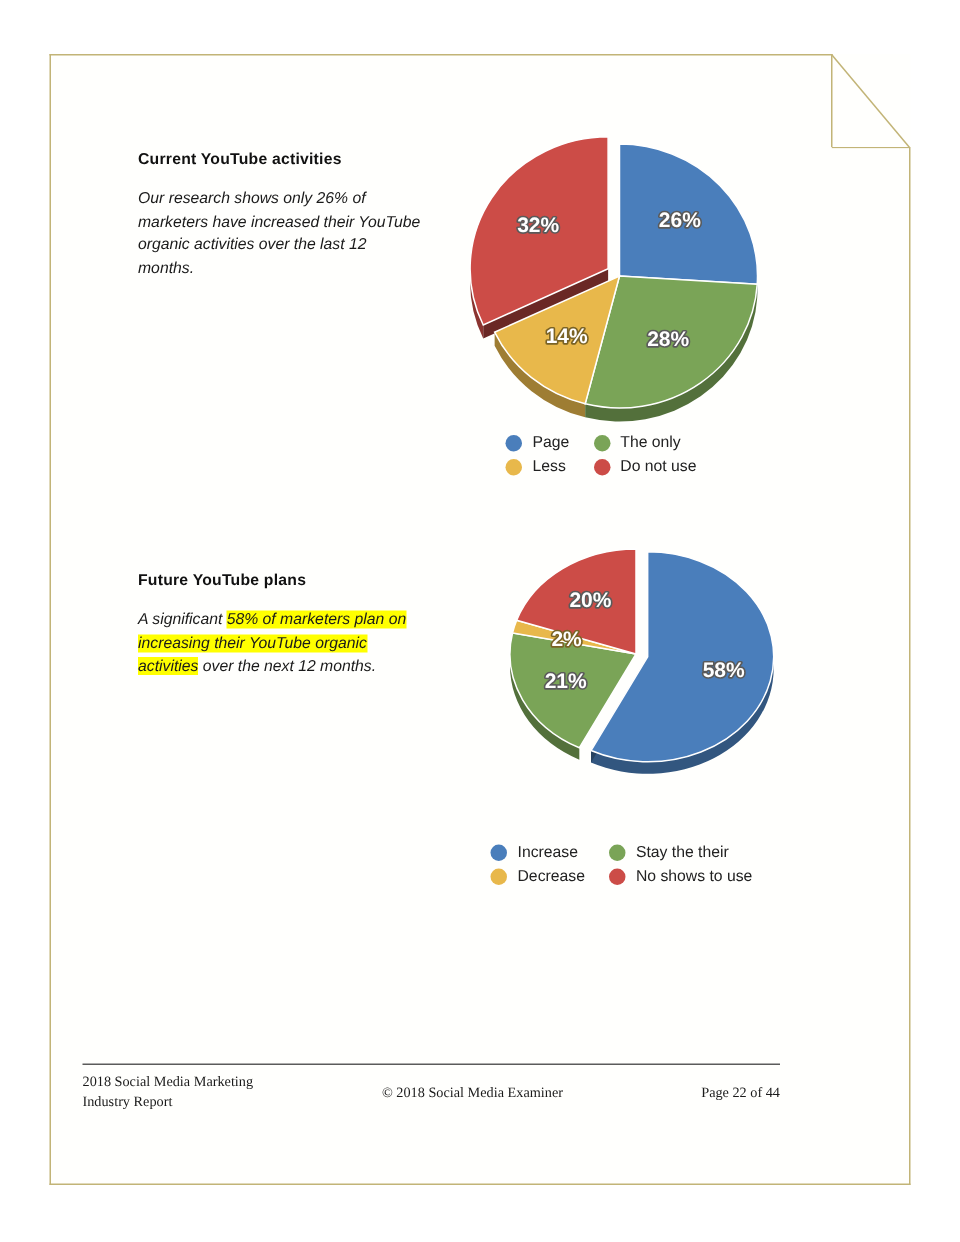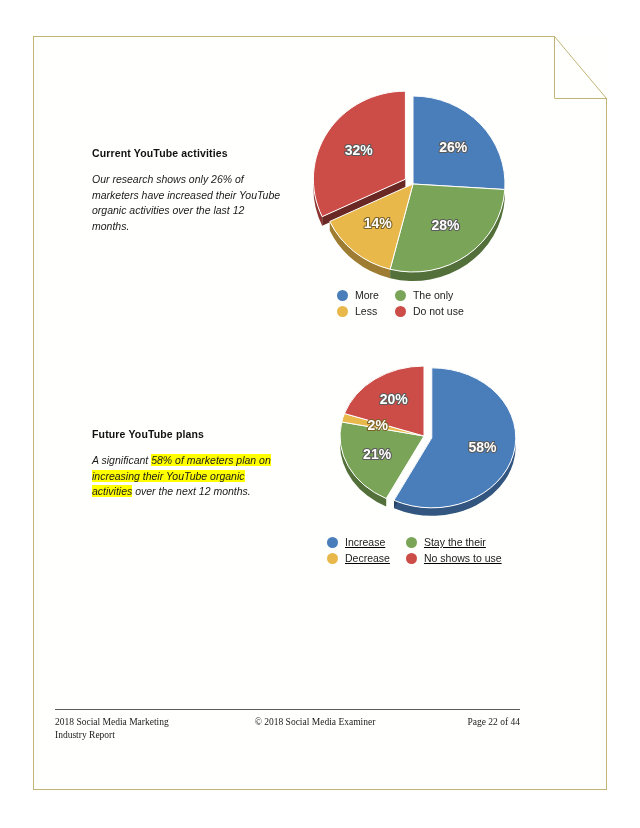--- a/index.html
+++ b/index.html
@@ -23,21 +23,21 @@
   .edge-right {left:573px;top:62px;width:1px; height:692px;}
   .edge-top   {left:0;   top:0;   width:522px;height:1px;}
   .fold-v     {left:521px;top:0;  width:1px; height:62px;}
   .fold-diag{
     position:absolute;left:521px;top:0;width:53px;height:63px;
     overflow:hidden;
   }
   .fold-diag svg{display:block;}
 
   
-  .section{position:absolute;margin-top:47px;}
+  .section{position:absolute;}
   .sec-head{
     font-size:10.5px;font-weight:bold;color:#111;
     letter-spacing:.15px;
   }
   .sec-body{
     font-size:10.5px;color:#1a1a1a;line-height:15.5px;
     margin-top:13px;width:190px;font-style:italic;
   }
   .hl{background:#ffff00;}
 
@@ -60,21 +60,21 @@
   .legend-dot{width:11px;height:11px;border-radius:50%;flex:0 0 auto;}
   .legend-text{font-size:10.5px;color:#222;white-space:nowrap;}
 
   
   #footer{
     position:absolute;left:55px;top:709px;width:465px;
     font-family:"Liberation Serif",serif;
   }
   #footer-rule{height:1px;background:#5b5b5b;width:100%;}
   #footer-cols{
-    display:flex;justify-content:space-between;align-items:flex-start;
+    display:flex;justify-content:space-between;align-items:center;
     margin-top:6px;font-size:9.5px;color:#1a1a1a;line-height:13px;font-family:Liberation Serif, serif;
   }
   #footer-left{width:165px;}
   #footer-center{text-align:center;flex:1;}
   #footer-right{width:110px;text-align:right;}
   .footer-link{color:#7a8fab;}
 </style>
 </head>
 <body>
 
@@ -118,21 +118,21 @@
       <text x="135.23906823366192" y="49.85591280696524" class="slice-label">26%</text>
       <text x="127.44574592654452" y="128.7160973029972" class="slice-label">28%</text>
       <text x="59.81419576587231" y="126.68309921856165" class="slice-label dark">14%</text>
       <text x="40.79414718277065" y="52.885904070298" class="slice-label">32%</text>
     </svg>
 </div>
 
 <div class="legend" style="left:337px;top:289px;">
   <div class="legend-item">
     <span class="legend-dot" style="background:#4a7ebb"></span>
-    <span class="legend-text">More</span>
+    <span class="legend-text">Page</span>
   </div>
   <div class="legend-item">
     <span class="legend-dot" style="background:#7aa457"></span>
     <span class="legend-text">The only</span>
   </div>
   <div class="legend-item">
     <span class="legend-dot" style="background:#e8b84b"></span>
     <span class="legend-text">Less</span>
   </div>
   <div class="legend-item">
@@ -162,21 +162,21 @@
         <path d="M 88 70 L 5.711012149077121 55.94350490009977 A 84 70 0 0 1 8.440388737875978 47.542196112924316 Z" fill="#e8b84b" stroke="#ffffff" stroke-width="1"></path>
         <path d="M 88 70 L 8.440388737875978 47.542196112924316 A 84 70 0 0 1 87.99999999999999 0 Z" fill="#cc4c47" stroke="#ffffff" stroke-width="1"></path>
       </g>
       <text x="146.45254518993997" y="81.88246295670942" class="slice-label">58%</text>
       <text x="41.127861880270956" y="88.9173837618311" class="slice-label">21%</text>
       <text x="41.72969124560587" y="60.65862853256187" class="slice-label dark">2%</text>
       <text x="57.65084684270862" y="34.73064653985396" class="slice-label">20%</text>
     </svg>
 </div>
 
-<div class="legend" style="left:327px;top:536px;text-decoration:underline;">
+<div class="legend" style="left:327px;top:562px;">
   <div class="legend-item">
     <span class="legend-dot" style="background:#4a7ebb"></span>
     <span class="legend-text">Increase</span>
   </div>
   <div class="legend-item">
     <span class="legend-dot" style="background:#7aa457"></span>
     <span class="legend-text">Stay the their</span>
   </div>
   <div class="legend-item">
     <span class="legend-dot" style="background:#e8b84b"></span>

